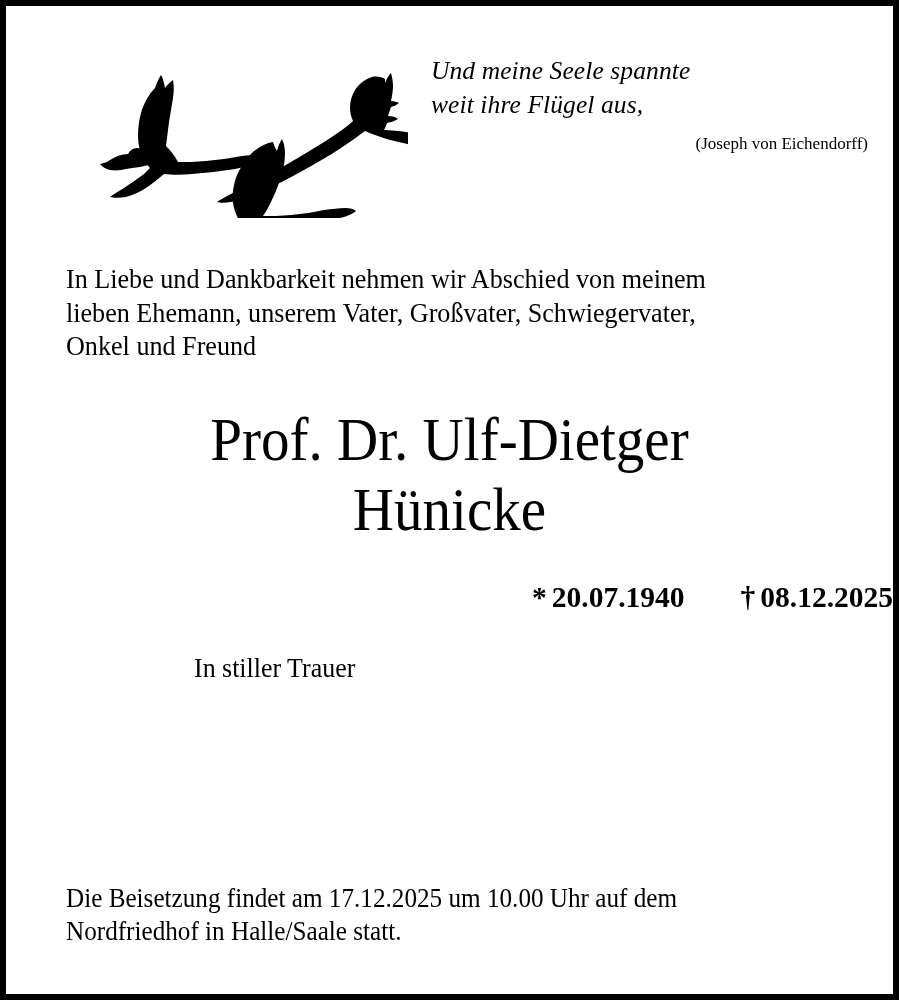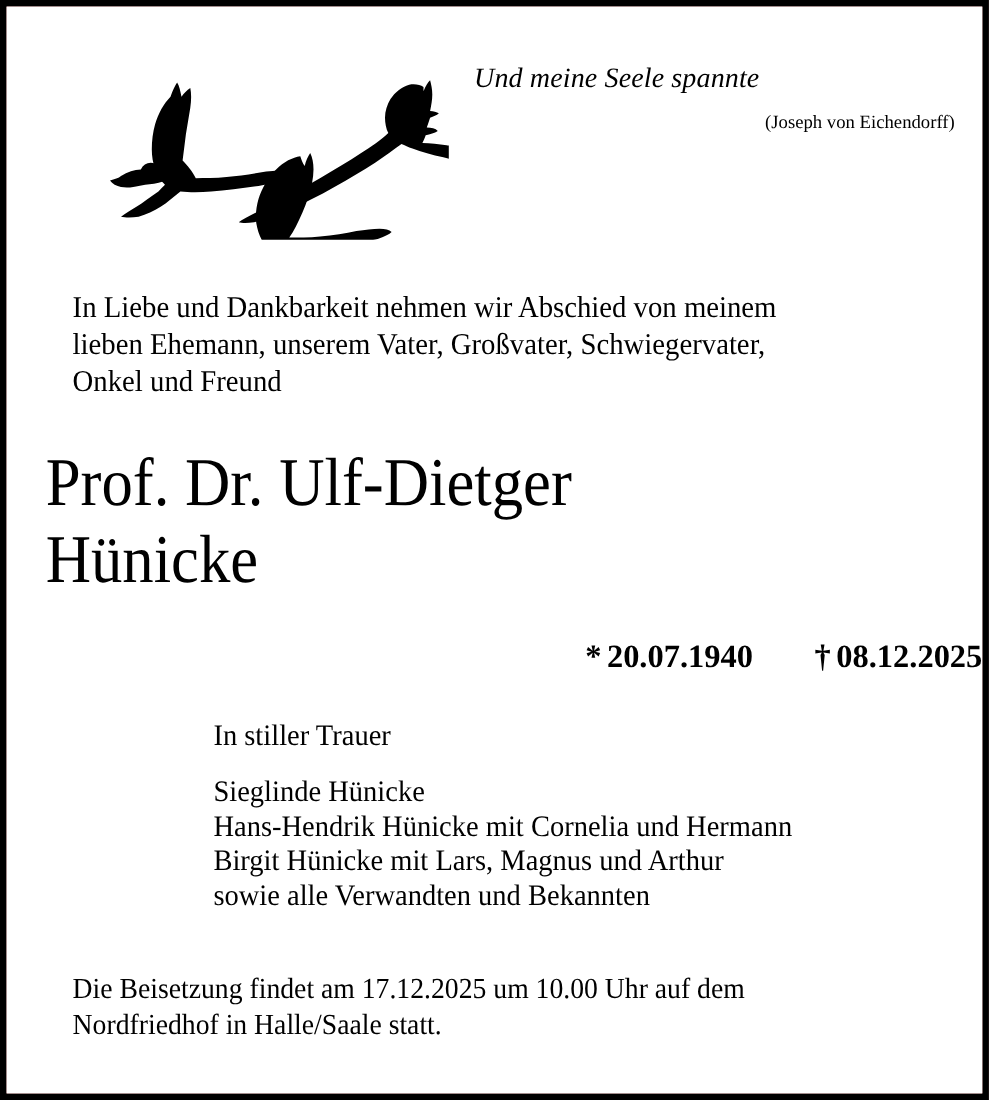--- a/index.html
+++ b/index.html
@@ -88,20 +88,21 @@
     transform-origin: left top;
   }
   .intro-line { white-space: nowrap; }
 
   
   .name-block {
     position: absolute;
     left: 0;
     top: 398px;
     width: 887px;
+    text-align: center;
   }
   .name-line {
     font-size: 62px;
     line-height: 70px;
     white-space: nowrap;
     transform: scaleX(0.92);
   }
 
   
   .dates {
@@ -287,20 +288,21 @@
                      C293,59 292,54 292,49
                      C292,43 294,37 297,32
                      C301,26 307,21 314,19
                      C319,18 324,19 327,21 Z"></path>
           </g>
         </svg>
       </div>
 
       <div class="poem">
         <div class="poem-line">Und meine Seele spannte</div>
+        <div class="poem-line">weit ihre Flügel aus,</div>
         <div class="poem-attrib">(Joseph von Eichendorff)</div>
       </div>
 
     </div>
 
     <div class="intro">
       <div class="intro-line">In Liebe und Dankbarkeit nehmen wir Abschied von meinem</div>
       <div class="intro-line">lieben Ehemann, unserem Vater, Großvater, Schwiegervater,</div>
       <div class="intro-line">Onkel und Freund</div>
     </div>
@@ -309,26 +311,20 @@
       <div class="name-line">Prof. Dr. Ulf-Dietger</div>
       <div class="name-line">Hünicke</div>
     </div>
 
     <div class="dates">
       <span class="sym">*</span><span>20.07.1940</span><span class="gap"></span><span class="sym">†</span><span>08.12.2025</span>
     </div>
 
     <div class="mourners">
       <div class="mourn-head">In stiller Trauer</div>
-      <div class="mourn-list">
-        <div class="mourn-line">Sieglinde Hünicke</div>
-        <div class="mourn-line">Hans-Hendrik Hünicke mit Cornelia und Hermann</div>
-        <div class="mourn-line">Birgit Hünicke mit Lars, Magnus und Arthur</div>
-        <div class="mourn-line">sowie alle Verwandten und Bekannten</div>
-      </div>
     </div>
 
     <div class="funeral">
       <div class="funeral-line">Die Beisetzung findet am 17.12.2025 um 10.00 Uhr auf dem</div>
       <div class="funeral-line">Nordfriedhof in Halle/Saale statt.</div>
     </div>
 
   </div>
 </div>
 

